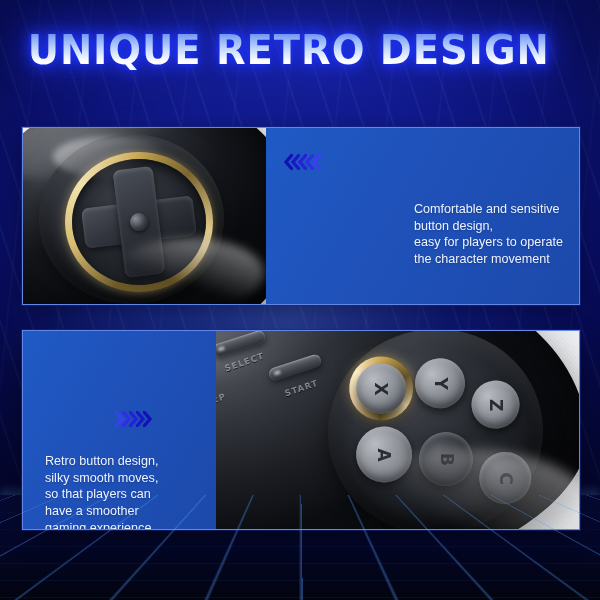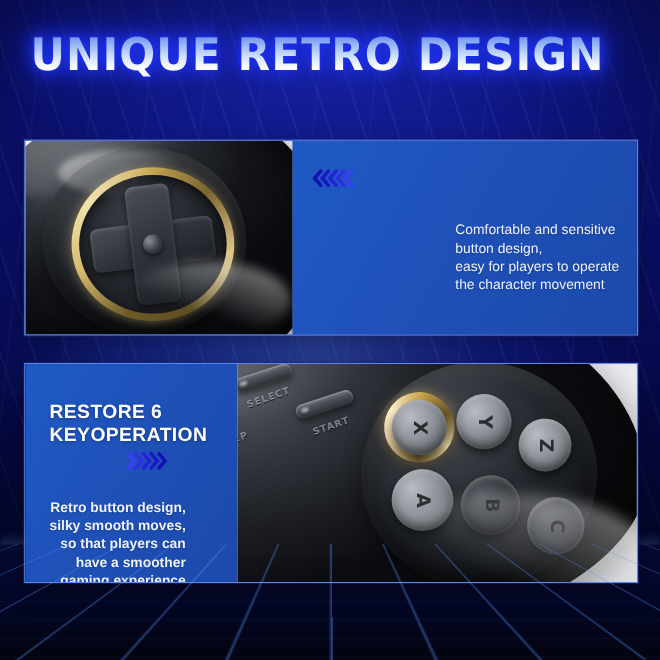--- a/index.html
+++ b/index.html
@@ -121,21 +121,21 @@
   .body-text{
     position:absolute;
     font-size:12.6px;
     line-height:1.33;
     color:#eef3ff;
     margin:0;
     text-shadow:0 1px 2px rgba(0,0,0,.22);
     white-space:pre-line;
   }
   #top-body{right:16px;top:73px;text-align:left;margin-left:24px;}
-  #bottom-body{left:22px;top:122px;text-align:right;font-weight:bold;}
+  #bottom-body{left:22px;top:122px;text-align:left;}
 
   
   .chevrons{position:absolute;display:flex;align-items:center;}
   #top-chevrons{left:18px;top:26px;}
   #bottom-chevrons{left:92px;top:80px;}
   .chev{
     width:9px;height:16px;margin-right:-2px;
     display:inline-block;
   }
   .chev svg{display:block;width:100%;height:100%;}
@@ -332,22 +332,20 @@
       <p class="body-text" id="top-body">Comfortable and sensitive
 button design,
 easy for players to operate
 the character movement</p>
     </div>
   </div>
 
   <div class="card" id="card-bottom">
 
     <div class="panel">
-      <h2 class="heading" id="bottom-heading" style="white-space:pre-line;">RESTORE 6
-KEYOPERATION</h2>
 
       <div class="chevrons" id="bottom-chevrons">
         <span class="chev">
             <svg viewBox="0 0 9 16">
               <path d="M1 1 L7 8 L1 15" fill="none" stroke="#3a3ff2" stroke-width="3.2" stroke-linecap="square"></path>
             </svg>
           </span>
         <span class="chev">
             <svg viewBox="0 0 9 16">
               <path d="M1 1 L7 8 L1 15" fill="none" stroke="#2f2ee6" stroke-width="3.2" stroke-linecap="square"></path>

